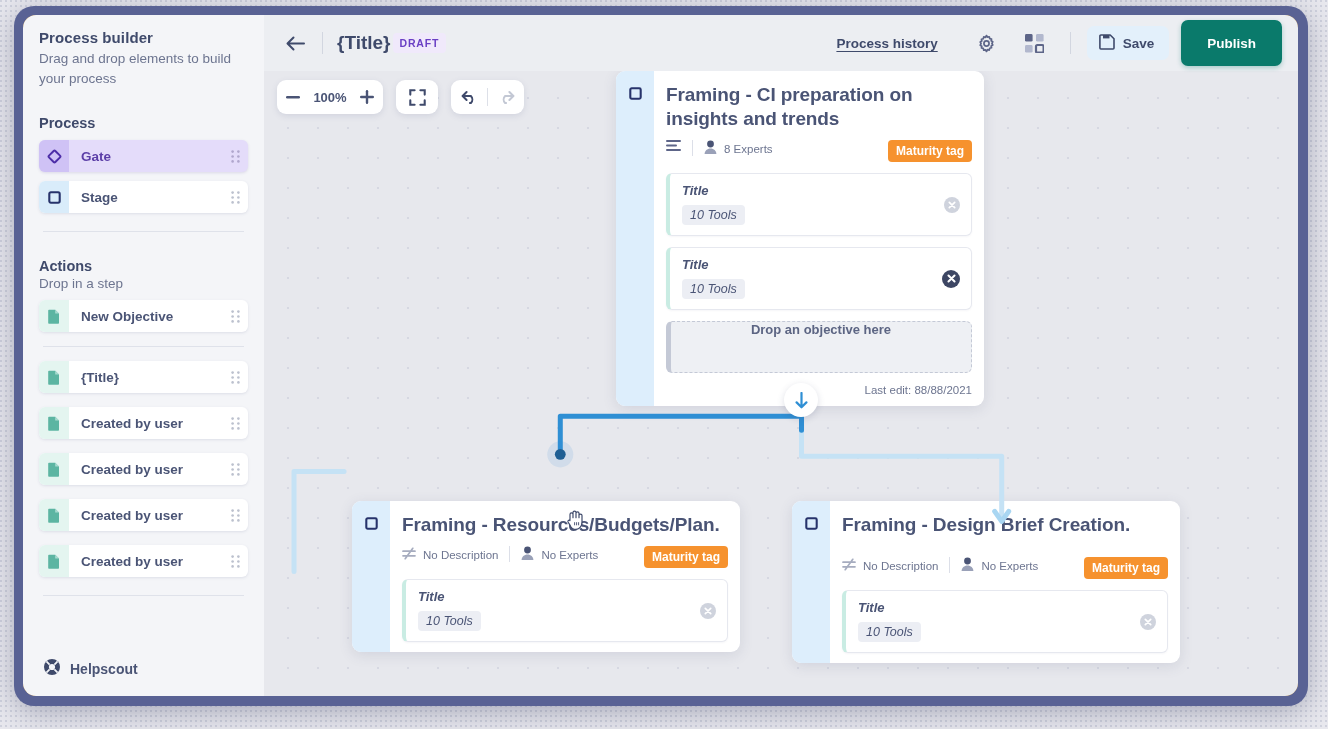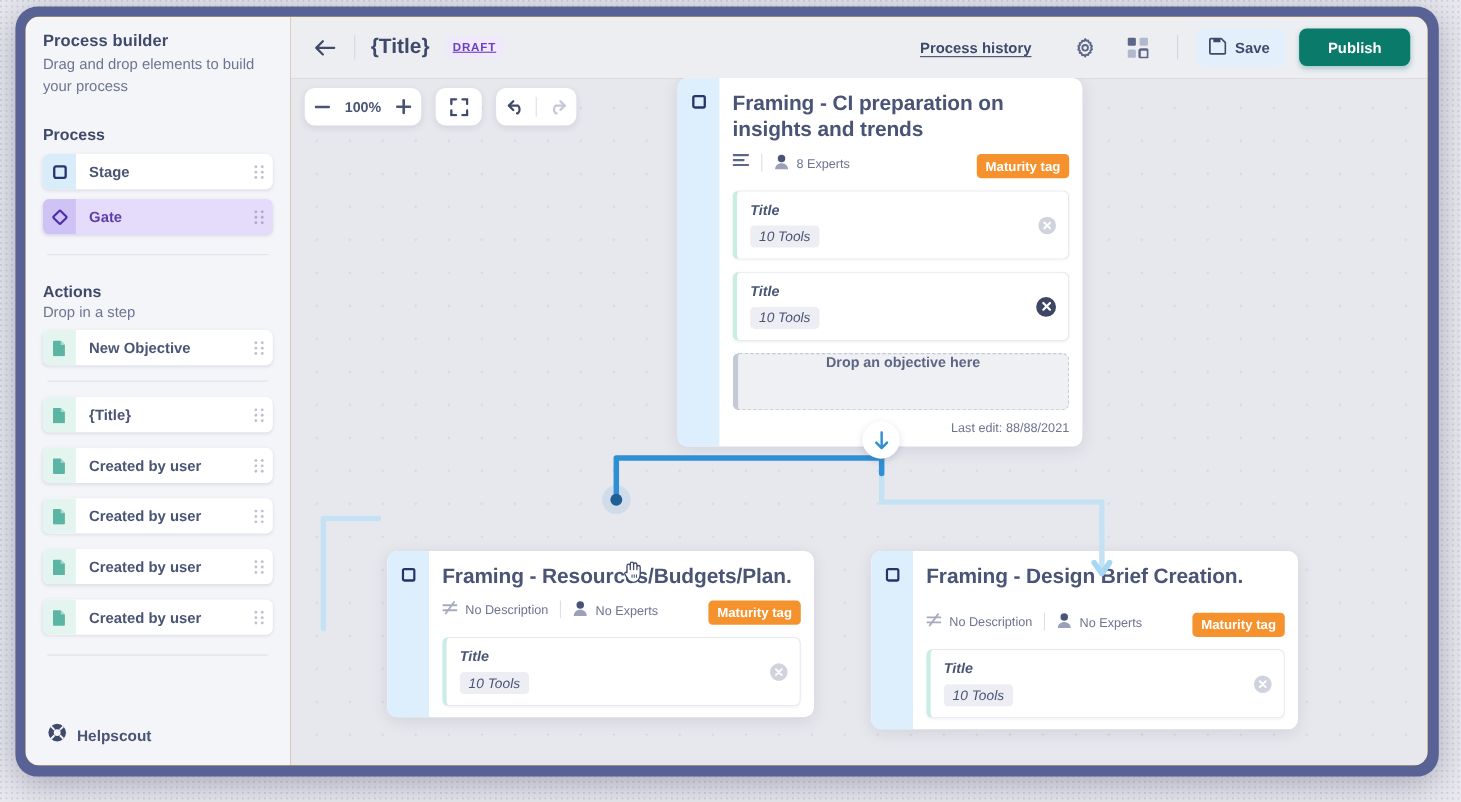--- a/index.html
+++ b/index.html
@@ -91,23 +91,23 @@
     position: relative; z-index: 5;
   }
   #back-btn {
     width: 26px; height: 26px; border: 0; background: transparent;
     cursor: pointer; display: flex; align-items: center; justify-content: center;
     color: #3f4a6b;
   }
   .vdiv { width: 1px; height: 22px; background: #d2d6e0; margin: 0 14px; }
   #doc-title { font-size: 19px; font-weight: 700; color: #3f4a6b; }
   #draft-badge {
-    margin-left: 14px; background: #f0e9fb; color: #6a3fc4;
+    margin-left: 2px; background: #f0e9fb; color: #6a3fc4;
     font-size: 10.5px; font-weight: 700; letter-spacing: .8px;
-    padding: 4px 7px; border-radius: 4px; text-decoration: underline;
+    padding: 4px 7px; border-radius: 4px;
   }
   #topbar-right { margin-left: auto; display: flex; align-items: center; gap: 0; }
   #versions-link {
     font-size: 13.5px; font-weight: 700; color: #3f4a6b;
     text-decoration: underline; text-underline-offset: 3px; cursor: pointer;
     margin-right: 32px;
   }
   .icon-btn {
     width: 34px; height: 34px; border: 0; background: transparent; cursor: pointer;
     display: flex; align-items: center; justify-content: center; color: #5d6588;
@@ -115,21 +115,21 @@
   #save-btn {
     display: flex; align-items: center; gap: 8px;
     background: #e3f0fb; border: 0; border-radius: 7px;
     height: 34px; padding: 0 15px 0 12px; cursor: pointer;
     font-size: 13.5px; font-weight: 700; color: #3f4a6b;
     font-family: "Liberation Sans", sans-serif;
   }
   #publish-btn {
     margin-left: 12px;
     background: #0a7a6b; border: 0; border-radius: 7px;
-    height: 34px; padding: 0 26px; cursor: pointer;
+    height: 46px; padding: 0 26px; cursor: pointer;
     font-size: 13.5px; font-weight: 700; color: #ffffff;
     font-family: "Liberation Sans", sans-serif;
     box-shadow: 0 2px 5px rgba(10,122,107,.3);
   }
 
   
   #canvas {
     flex: 1; position: relative; overflow: hidden;
     background-color: #e7e8ed;
     background-image: radial-gradient(circle, #d6d8e2 1.1px, transparent 1.2px);
@@ -234,51 +234,51 @@
 
 <div id="frame">
 <div id="frame-inner">
 
   <aside id="sidebar">
     <div class="sb-title">Process builder</div>
     <div class="sb-sub">Drag and drop elements to build your process</div>
 
     <div class="sb-section">Process</div>
 
-    <div class="sb-item">
-      <span class="sb-ico blue">
-        <svg width="13" height="13" viewBox="0 0 13 13">
-              <rect x="1.3" y="1.3" width="10.4" height="10.4" rx="1.6" fill="none" stroke="#27336b" stroke-width="2.1"></rect>
-            </svg>
-      </span>
-      <span class="sb-label">Stage</span>
+    <div class="sb-item gate">
+      <span class="sb-ico purple">
+        <svg width="15" height="15" viewBox="0 0 15 15">
+              <rect x="3" y="3" width="9" height="9" rx="1.2" transform="rotate(45 7.5 7.5)" fill="none" stroke="#4e2fa8" stroke-width="2"></rect>
+            </svg>
+      </span>
+      <span class="sb-label">Gate</span>
       <span class="grip">
         <svg width="9" height="13" viewBox="0 0 9 13">
-              <g fill="#bcc1ce">
+              <g fill="#b0a7cd">
                 <circle cx="1.6" cy="1.6" r="1.3"></circle>
                 <circle cx="7.4" cy="1.6" r="1.3"></circle>
                 <circle cx="1.6" cy="6.5" r="1.3"></circle>
                 <circle cx="7.4" cy="6.5" r="1.3"></circle>
                 <circle cx="1.6" cy="11.4" r="1.3"></circle>
                 <circle cx="7.4" cy="11.4" r="1.3"></circle>
               </g>
             </svg>
       </span>
     </div>
 
-    <div class="sb-item gate">
-      <span class="sb-ico purple">
-        <svg width="15" height="15" viewBox="0 0 15 15">
-              <rect x="3" y="3" width="9" height="9" rx="1.2" transform="rotate(45 7.5 7.5)" fill="none" stroke="#4e2fa8" stroke-width="2"></rect>
-            </svg>
-      </span>
-      <span class="sb-label">Gate</span>
+    <div class="sb-item">
+      <span class="sb-ico blue">
+        <svg width="13" height="13" viewBox="0 0 13 13">
+              <rect x="1.3" y="1.3" width="10.4" height="10.4" rx="1.6" fill="none" stroke="#27336b" stroke-width="2.1"></rect>
+            </svg>
+      </span>
+      <span class="sb-label">Stage</span>
       <span class="grip">
         <svg width="9" height="13" viewBox="0 0 9 13">
-              <g fill="#b0a7cd">
+              <g fill="#bcc1ce">
                 <circle cx="1.6" cy="1.6" r="1.3"></circle>
                 <circle cx="7.4" cy="1.6" r="1.3"></circle>
                 <circle cx="1.6" cy="6.5" r="1.3"></circle>
                 <circle cx="7.4" cy="6.5" r="1.3"></circle>
                 <circle cx="1.6" cy="11.4" r="1.3"></circle>
                 <circle cx="7.4" cy="11.4" r="1.3"></circle>
               </g>
             </svg>
       </span>
     </div>

